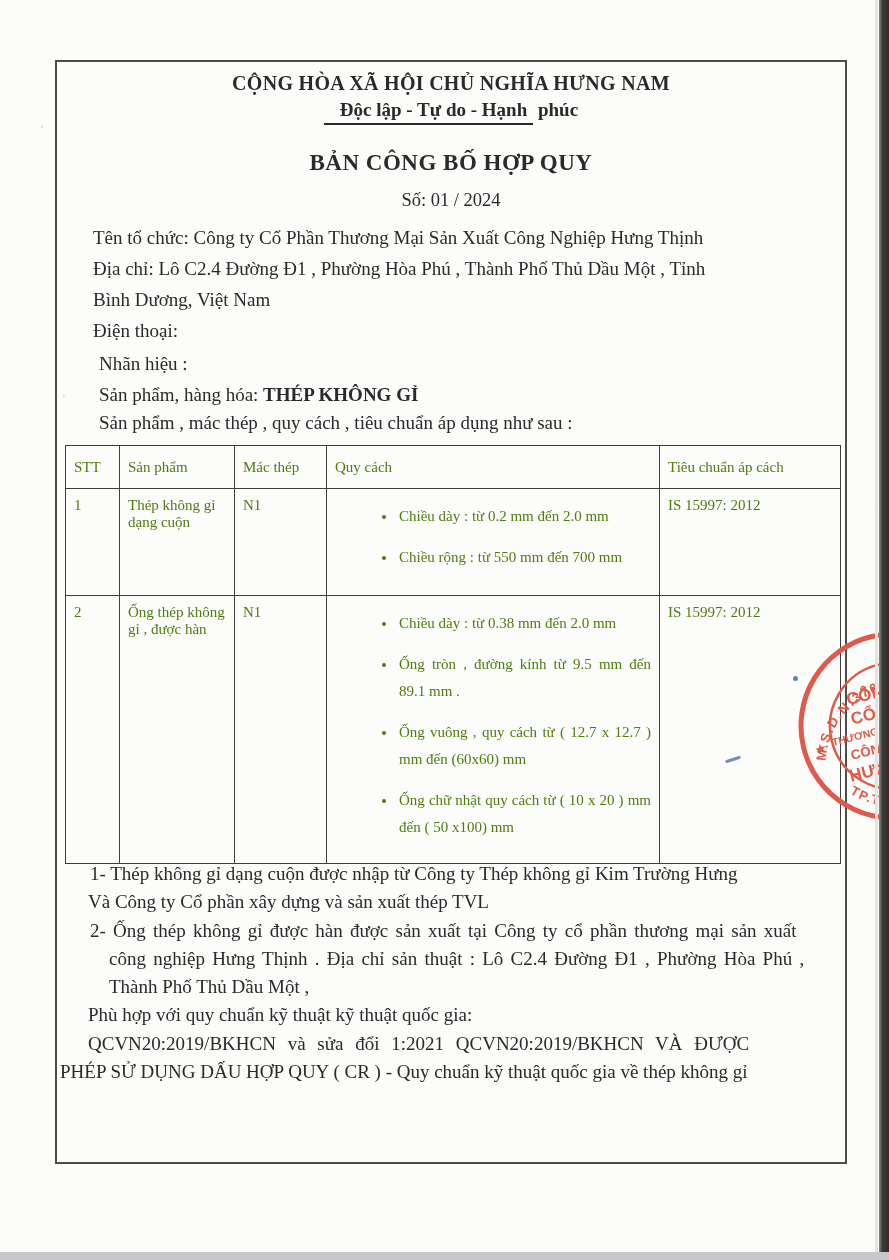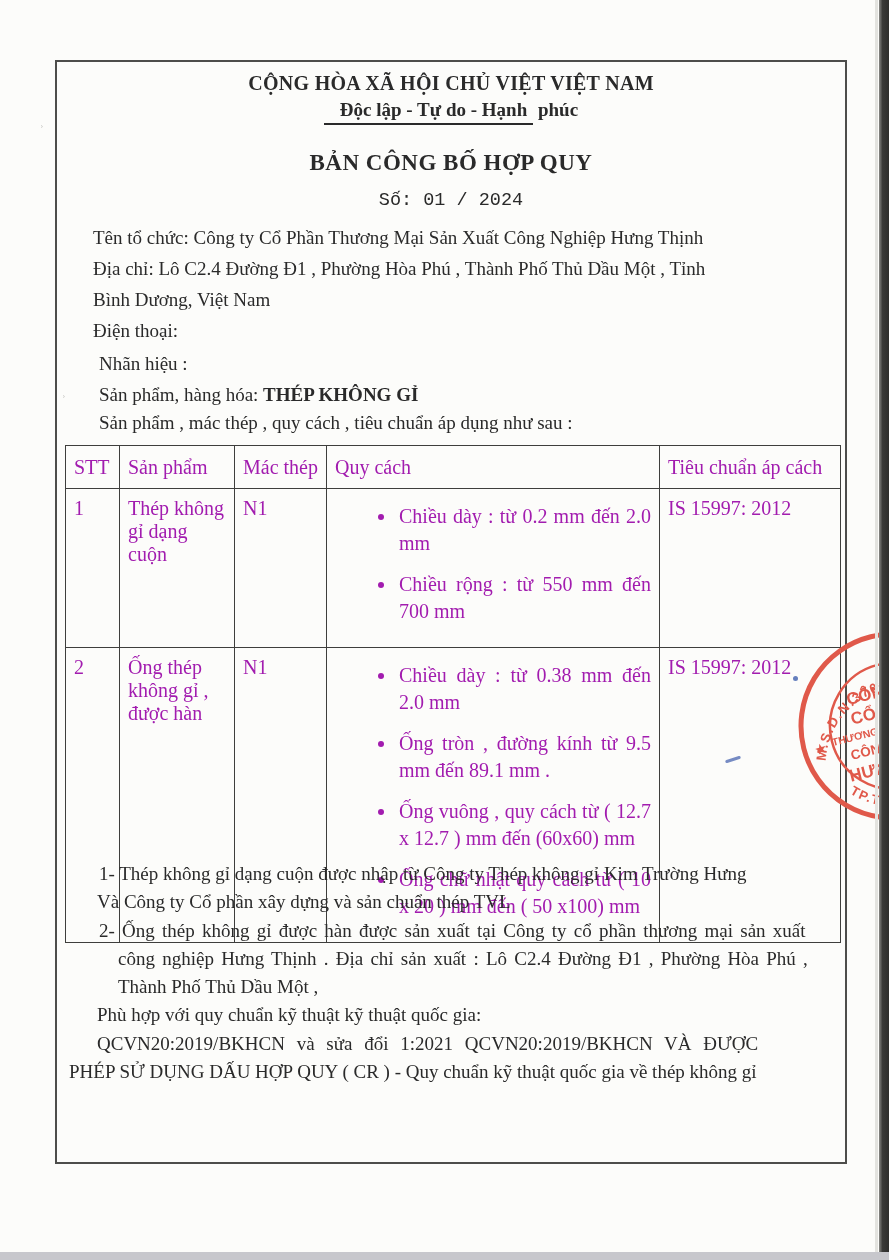--- a/index.html
+++ b/index.html
@@ -20,49 +20,49 @@
   .pen-dash{width:16px;height:3px;background:#4a66b0;opacity:.75;transform:rotate(-18deg);border-radius:2px;z-index:12;}
 
   
   .doc-frame{left:55px;top:60px;width:788px;height:1100px;border:2px solid #4d4d4b;background:transparent;}
 
   .center{text-align:center;}
   .national-header{left:0;top:10px;width:100%;font-weight:bold;font-size:20px;letter-spacing:.3px;}
   .motto{left:0;top:37px;width:100%;font-weight:bold;font-size:19px;}
   .motto-underline{display:inline-block;border-bottom:2.5px solid #2a2a2a;padding:0 6px 2px 16px;}
   .doc-title{left:0;top:88px;width:100%;font-weight:bold;font-size:23px;letter-spacing:.5px;}
-  .doc-number{left:0;top:128px;width:100%;font-size:18.5px;font-family:Liberation Mono, monospace;}
+  .doc-number{left:0;top:128px;width:100%;font-size:18.5px;}
 
   .info-block{left:36px;top:160px;width:716px;font-size:19px;}
   .info-block div{line-height:31px;white-space:nowrap;}
   .product-block{left:42px;top:286px;width:710px;font-size:19px;}
   .product-block div{line-height:31px;white-space:nowrap;}
   .bold{font-weight:bold;}
   .intro-line{left:42px;top:350px;width:710px;font-size:19px;white-space:nowrap;}
 
   
   table.spec{left:8px;top:383px;position:absolute;border-collapse:collapse;table-layout:fixed;
-    width:775px;font-size:20px;color:#a21caf;}
+    width:775px;font-size:15px;color:#4d7c0f;}
   table.spec td,table.spec th{border:1.8px solid #3e3e3c;vertical-align:top;font-weight:normal;
     text-align:left;padding:8px 8px;}
   table.spec th{height:26px;vertical-align:middle;}
   col.c-stt{width:54px;} col.c-prod{width:115px;} col.c-grade{width:92px;}
   col.c-spec{width:333px;} col.c-std{width:181px;}
   .cell-center{text-align:center;}
   .cell-prod{text-align:justify;padding:12px 10px;}
   .cell-stt{text-align:center;padding-top:12px;}
   .cell-grade{text-align:center;padding-top:12px;}
   .cell-std{padding-top:12px;padding-left:10px;white-space:nowrap;}
   ul.specs{margin:6px 0 6px 0;padding-left:62px;}
   ul.specs li{margin:6px 0 14px 0;padding-left:2px;text-align:justify;line-height:27px;}
   .row1-cells td{height:90px;}
   .row2-cells td{height:230px;}
 
   
-  .notes{left:9px;top:798px;width:757px;font-size:19px;}
+  .notes{left:0;top:798px;width:757px;font-size:19px;}
   .notes div{line-height:28.3px;white-space:nowrap;}
   .n-ind1{margin-left:33px;}
   .n-ind1b{margin-left:31px;}
   .n-ind2{margin-left:52px;}
   .n-ind0{margin-left:3px;}
   .n-just{word-spacing:2.5px;}
   .n-wide{word-spacing:7px;}
 
   
   .stamp{left:778px;top:611px;width:230px;height:230px;z-index:10;}
@@ -74,21 +74,21 @@
 <div class="abs edge-line-right"></div>
 <div class="abs edge-strip-right"></div>
 <div class="abs edge-strip-bottom"></div>
 <div class="abs speckle" style="left:40px;top:118px;">˒</div>
 <div class="abs speckle" style="left:62px;top:388px;">˒</div>
 <div class="abs pen-dot" style="left:793px;top:676px;"></div>
 <div class="abs pen-dash" style="left:725px;top:758px;"></div>
 
 <div class="abs doc-frame">
 
-  <div class="abs national-header center">CỘNG HÒA XÃ HỘI CHỦ VIỆT VIỆT NAM</div>
+  <div class="abs national-header center">CỘNG HÒA XÃ HỘI CHỦ NGHĨA HƯNG NAM</div>
 
   <div class="abs motto center"><span class="motto-underline">Độc lập - Tự do - Hạnh</span><span> phúc</span></div>
 
   <div class="abs doc-title center">BẢN CÔNG BỐ HỢP QUY</div>
 
   <div class="abs doc-number center">Số: 01 / 2024</div>
 
   <div class="abs info-block">
     <div>Tên tổ chức: Công ty Cổ Phần Thương Mại Sản Xuất Công Nghiệp Hưng Thịnh</div>
     <div>Địa chỉ: Lô C2.4 Đường Đ1 , Phường Hòa Phú , Thành Phố Thủ Dầu Một , Tỉnh</div>
@@ -143,23 +143,23 @@
           <li>Ống chữ nhật quy cách từ ( 10 x 20 ) mm đến ( 50 x100) mm</li>
         </ul>
       </td>
       <td class="cell-std">IS 15997: 2012</td>
     </tr>
   </tbody>
     </table>
 
   <div class="abs notes">
     <div class="n-ind1">1-  Thép không gỉ dạng cuộn được nhập từ Công ty Thép không gỉ Kim Trường Hưng</div>
-    <div class="n-ind1b">Và Công ty Cổ phần xây dựng và sản chuẩn thép TVL</div>
+    <div class="n-ind1b">Và Công ty Cổ phần xây dựng và sản xuất thép TVL</div>
     <div class="n-ind1 n-just">2-  Ống thép không gỉ được hàn được sản xuất tại Công ty cổ phần thương mại sản xuất</div>
-    <div class="n-ind2 n-just">công nghiệp Hưng Thịnh . Địa chỉ sản xuất : Lô C2.4 Đường Đ1 , Phường Hòa Phú ,</div>
+    <div class="n-ind2 n-just">công nghiệp Hưng Thịnh . Địa chỉ sản thuật : Lô C2.4 Đường Đ1 , Phường Hòa Phú ,</div>
     <div class="n-ind2">Thành Phố Thủ Dầu Một ,</div>
     <div class="n-ind1b">Phù hợp với quy chuẩn kỹ thuật kỹ thuật quốc gia:</div>
     <div class="n-ind1b n-wide">QCVN20:2019/BKHCN và sửa đổi 1:2021 QCVN20:2019/BKHCN VÀ ĐƯỢC</div>
     <div class="n-ind0">PHÉP SỬ DỤNG DẤU HỢP QUY ( CR ) -  Quy chuẩn kỹ thuật quốc gia về thép không gỉ</div>
   </div>
 
 </div>
 
 <svg class="abs stamp" viewBox="-115 -115 230 230">
   <g transform="rotate(-14)" stroke="none">

